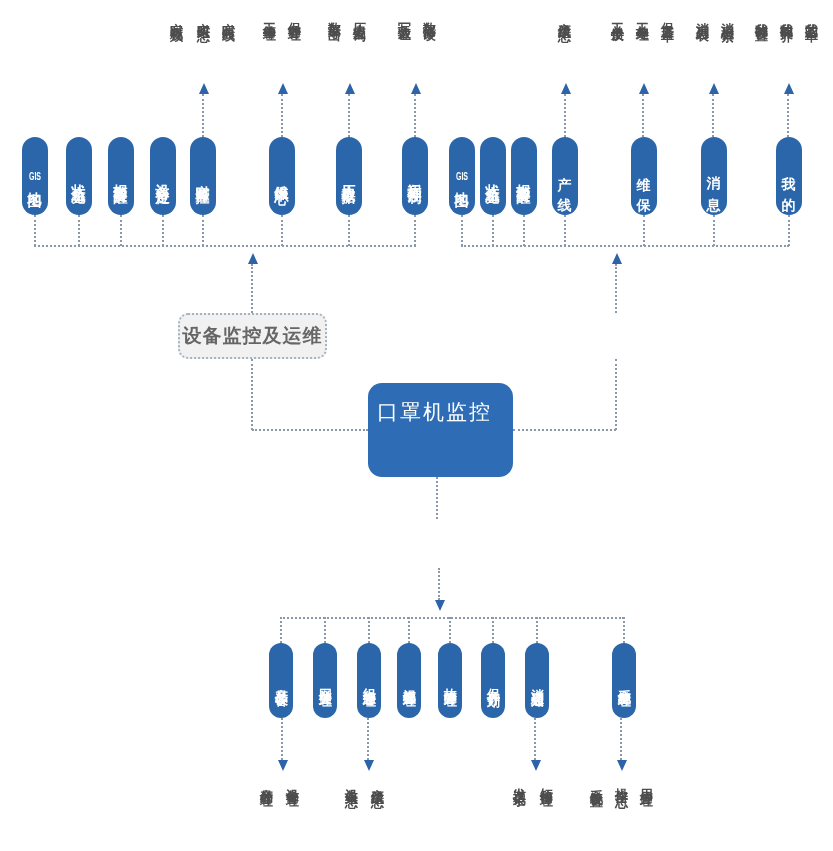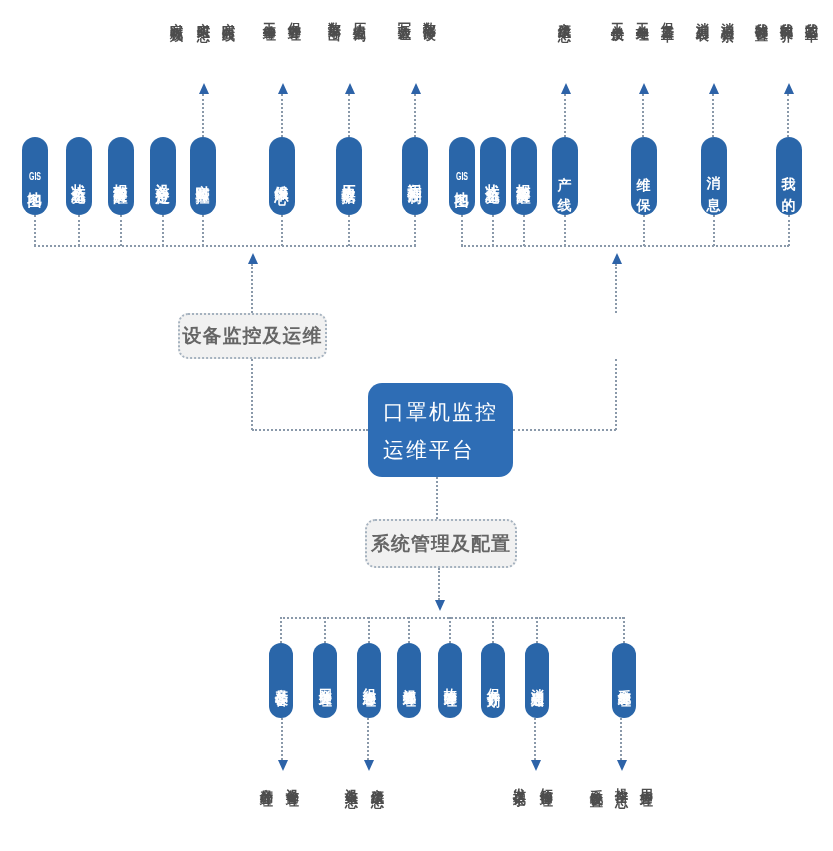--- a/index.html
+++ b/index.html
@@ -53,21 +53,21 @@
   .gbox{
     position:absolute;background:var(--box-bg);border:2px dotted var(--box-border);
     border-radius:10px;display:flex;align-items:center;justify-content:center;
     font-size:19px;font-weight:bold;color:var(--box-text);letter-spacing:1px;
     box-sizing:border-box;white-space:nowrap;
   }
   
   .main-box{
     position:absolute;left:368px;top:383px;width:145px;height:94px;
     background:var(--center-blue);border-radius:14px;color:#fff;
-    box-sizing:border-box;padding:10px 0 0 15px;
+    box-sizing:border-box;padding:10px 0 0 9px;
     font-size:21px;letter-spacing:2px;line-height:38px;white-space:nowrap;
   }
 </style>
 </head>
 <body>
 
 <div class="canvas">
 
   <div class="vlabel" style="left:168px;top:12px">实时视频</div>
   <div class="vlabel" style="left:195px;top:12px">实时组态</div>
@@ -169,25 +169,23 @@
 
   <div class="gbox" style="left:178px;top:313px;width:149px;height:46px">设备监控及运维</div>
 
   <div class="dotv" style="left:251px;top:359px;height:71px"></div>
   <div class="doth" style="left:252px;top:429px;width:116px"></div>
   <div class="dotv" style="left:615px;top:359px;height:71px"></div>
   <div class="doth" style="left:513px;top:429px;width:103px"></div>
 
   <div class="main-box">
     <div>口罩机监控</div>
-    <div>运维平台</div>
   </div>
 
   <div class="dotv" style="left:436px;top:477px;height:42px"></div>
-  <div class="gbox" style="left:365px;top:519px;width:152px;height:49px">系统管理及配置</div>
   <div class="arrow-down" style="left:438px;top:568px;height:32px"></div>
 
   <div class="doth" style="left:280px;top:617px;width:344px"></div>
   <div class="dotv" style="left:280px;top:617px;height:26px"></div>
   <div class="dotv" style="left:324px;top:617px;height:26px"></div>
   <div class="dotv" style="left:368px;top:617px;height:26px"></div>
   <div class="dotv" style="left:408px;top:617px;height:26px"></div>
   <div class="dotv" style="left:449px;top:617px;height:26px"></div>
   <div class="dotv" style="left:492px;top:617px;height:26px"></div>
   <div class="dotv" style="left:536px;top:617px;height:26px"></div>

